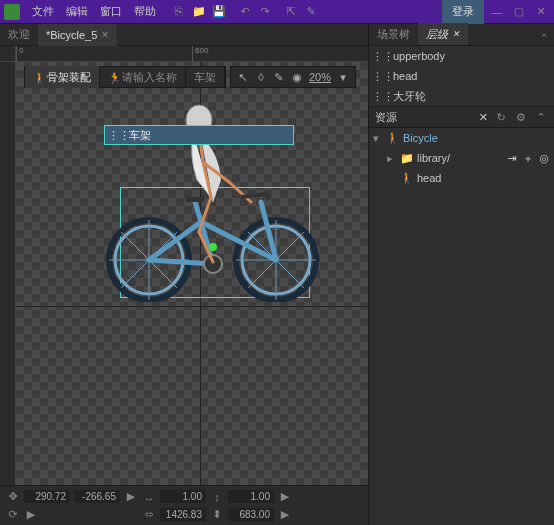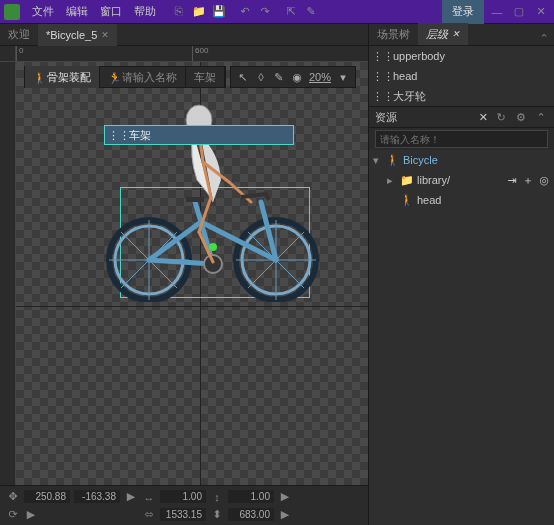--- a/index.html
+++ b/index.html
@@ -207,40 +207,40 @@
           <div class="t">◉</div>
           <div class="zoom">20%</div>
           <div class="t">▾</div>
         </div>
       </div>
 
       <div class="status">
         <div class="grp">
           <div class="row">
               <div class="ic">✥</div>
-              <div class="val">250.88</div>
-              <div class="val">-163.38</div>
+              <div class="val">290.72</div>
+              <div class="val">-266.65</div>
               <div class="ic">▶</div>
             </div>
           <div class="row">
               <div class="ic">⟳</div>
               <div class="ic">▶</div>
             </div>
         </div>
         <div class="grp">
           <div class="row">
               <div class="ic">↔</div>
               <div class="val">1.00</div>
               <div class="ic">↕</div>
               <div class="val">1.00</div>
               <div class="ic">▶</div>
             </div>
           <div class="row">
               <div class="ic">⬄</div>
-              <div class="val">1533.15</div>
+              <div class="val">1426.83</div>
               <div class="ic">⬍</div>
               <div class="val">683.00</div>
               <div class="ic">▶</div>
             </div>
         </div>
       </div>
     </div>
 
     <div class="right">
       <div class="panel-tabs">
@@ -271,23 +271,20 @@
             <span>车架</span>
           </div>
       </div>
 
       <div class="panel-h">
         <span class="ttl">资源</span>
         <span class="cl">✕</span>
         <span class="ic">↻</span>
         <span class="ic">⚙</span>
         <span class="ic">⌃</span>
-      </div>
-      <div class="search">
-        <input placeholder="请输入名称！" style="">
       </div>
       <div class="assets">
         <div class="node" style="padding-left:4px;">
           <span class="arrow">▾</span>
           <span class="ni">🚶</span>
           <span style="color:#7ab8e0;">Bicycle</span>
         </div>
         <div class="node" style="padding-left:18px;">
           <span class="arrow">▸</span>
           <span class="ni">📁</span>

